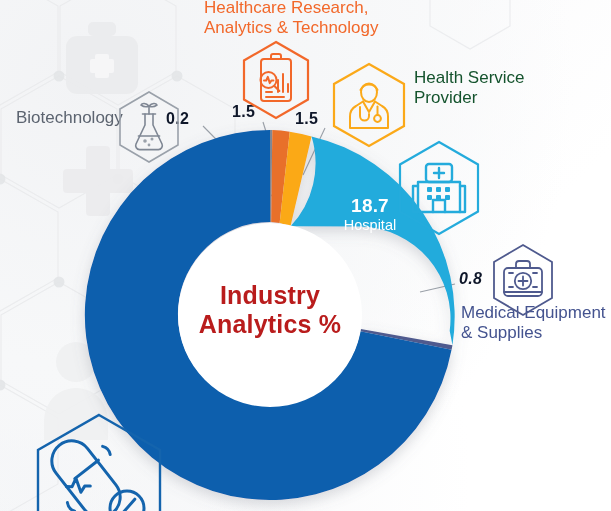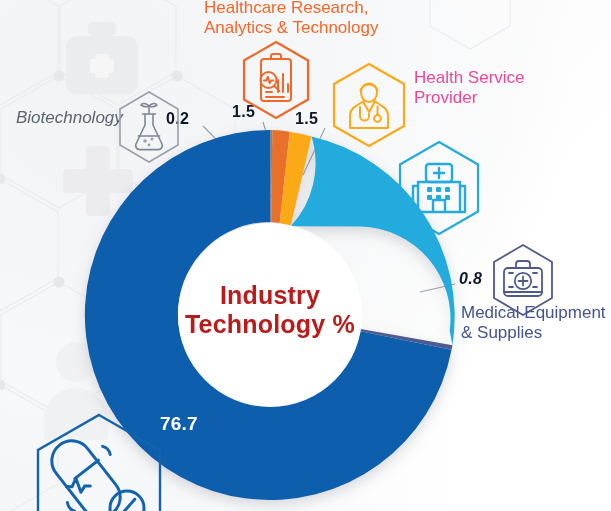--- a/index.html
+++ b/index.html
@@ -48,26 +48,26 @@
   #num-19{left:295px;top:110px;}
   #num-08{left:459px;top:270px;font-style:italic;}
 
   
   .callout-text{position:absolute;white-space:pre-line;line-height:1.2;}
   #txt-hrat{
     left:204px;top:-2px;width:200px;color:#F2682A;
     font-size:17px;font-weight:normal;text-align:left;
   }
   #txt-hsp{
-    left:414px;top:68px;width:150px;color:#ec4899;
+    left:414px;top:68px;width:150px;color:#14532d;
     font-size:17px;font-weight:normal;text-align:left;
   }
   #txt-bio{
     left:16px;top:108px;width:120px;color:#5C6470;
-    font-size:17px;font-weight:normal;text-align:left;font-style:italic;
+    font-size:17px;font-weight:normal;text-align:left;
   }
   #txt-meds{
     left:461px;top:303px;width:150px;color:#44538F;
     font-size:17px;font-weight:normal;text-align:left;
   }
 
   
   .hex{position:absolute;}
 </style>
 </head>
@@ -159,26 +159,29 @@
         <path fill="#4F5A8E" d="M452.47 345.15 A185 185 0 0 1 451.55 349.72 L360.30 331.27 A92 92 0 0 0 360.75 329.00 Z"></path>
 
         <path fill="#0B5EAD" d="M451.55 349.72 A185 185 0 1 1 270 130 L270 222 A92 92 0 1 0 360.30 331.27 Z"></path>
       </g>
 
       <circle cx="270" cy="315" r="92" fill="#ffffff"></circle>
     </svg>
 
     <div class="center-text">
       <div>Industry</div>
-      <div>Technology %</div>
+      <div>Analytics %</div>
     </div>
 
+    <div class="seg-label" id="label-hospital">
+      <div class="val">18.7</div>
+      <div class="nm">Hospital</div>
+    </div>
 
     <div class="seg-label" id="label-pharma">
-      <div class="val">76.7</div>
     </div>
   </div>
 
   <div class="callout-num" id="num-02">0.2</div>
   <div class="callout-num" id="num-15">1.5</div>
   <div class="callout-num" id="num-19">1.5</div>
   <div class="callout-num" id="num-08">0.8</div>
 
   <div class="callout-text" id="txt-hrat">Healthcare Research,
 Analytics &amp; Technology</div>

